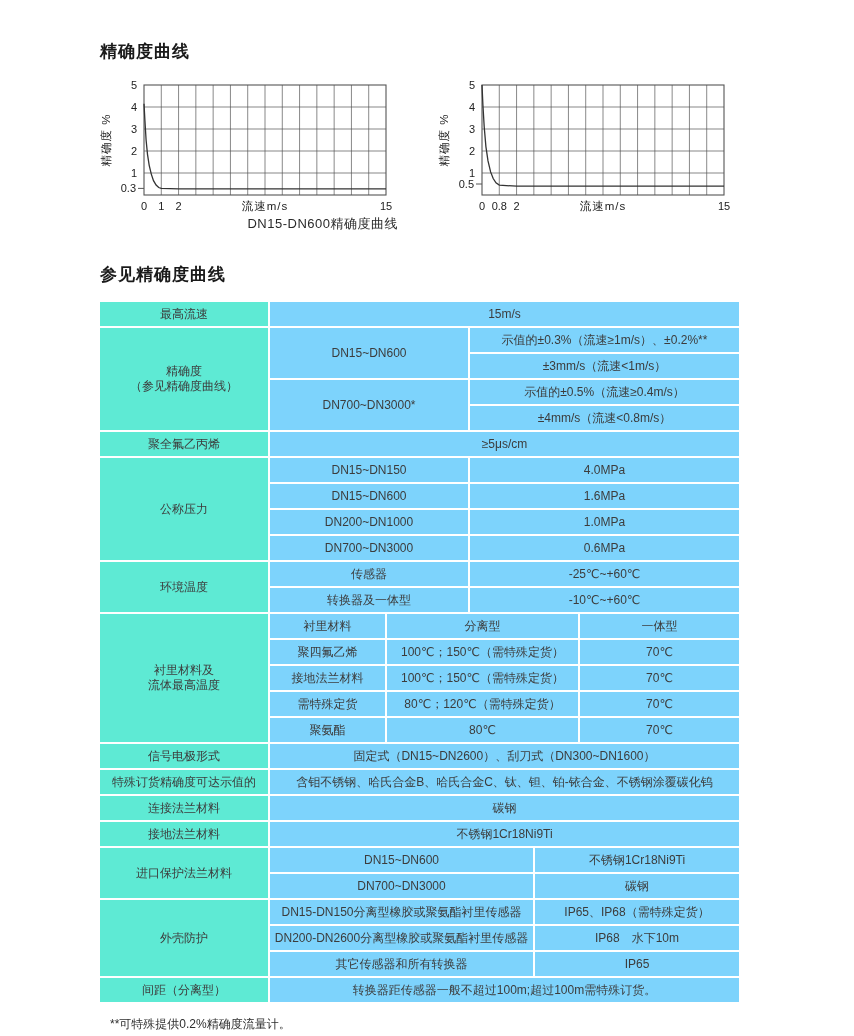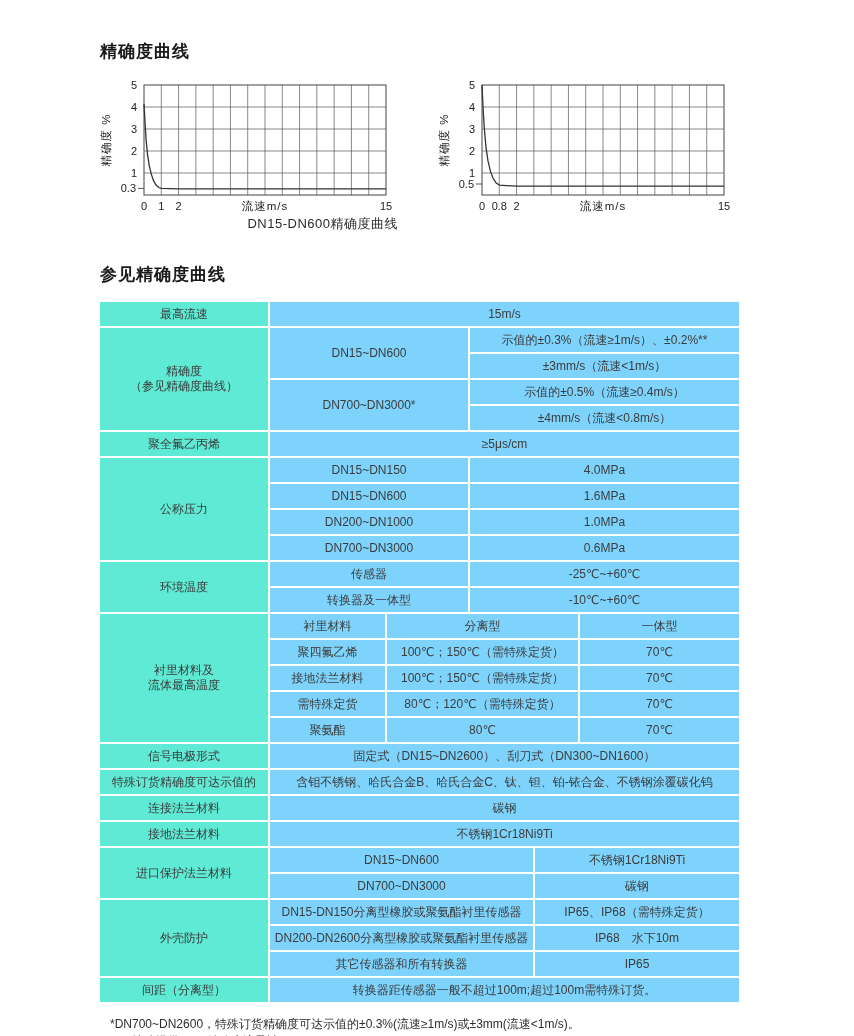--- a/index.html
+++ b/index.html
@@ -265,15 +265,14 @@
 
   <tr>
     <td class="lbl">间距（分离型）</td>
     <td class="val" colspan="5">转换器距传感器一般不超过100m;超过100m需特殊订货。</td>
   </tr>
 </tbody>
     </table>
 </div>
 
 <div class="footnotes">
-  <div>*DN700~DN2600，特殊订货精确度可达示值的±0.3%(流速≥1m/s)或±3mm(流速&lt;1m/s)。</div>
   <div>**可特殊提供0.2%精确度流量计。</div>
 </div>
 
 </body></html>

